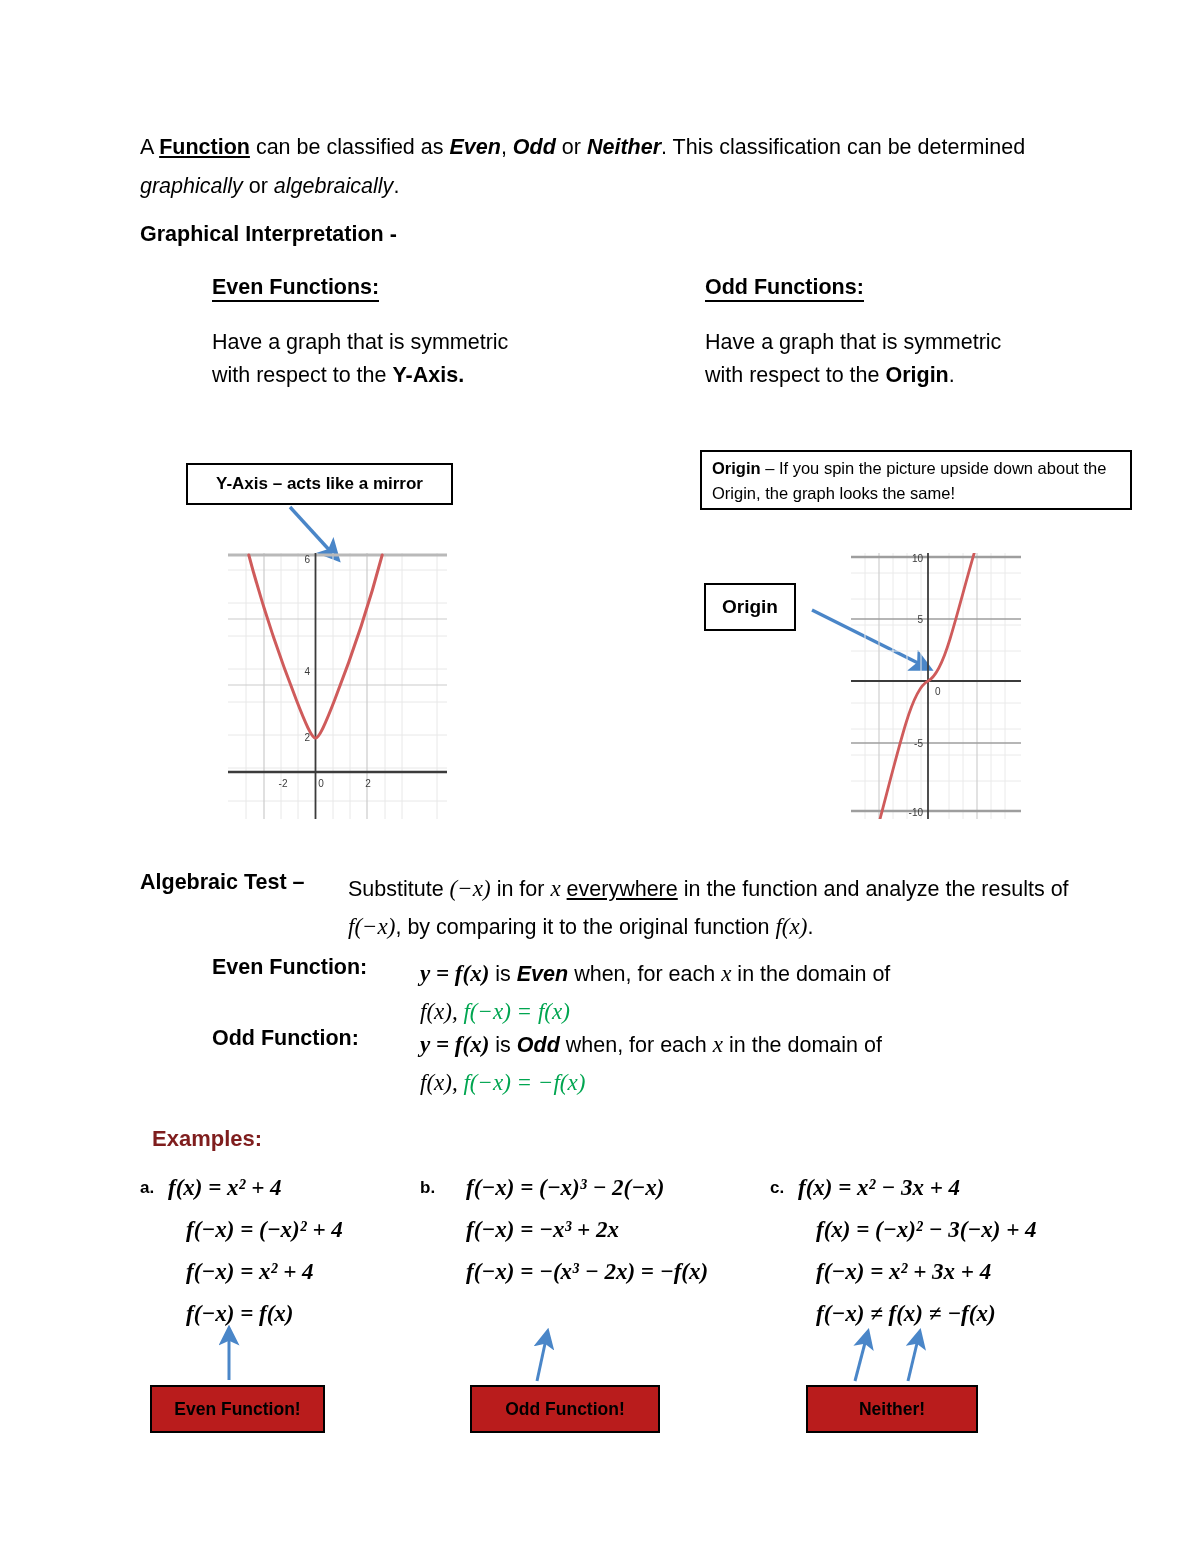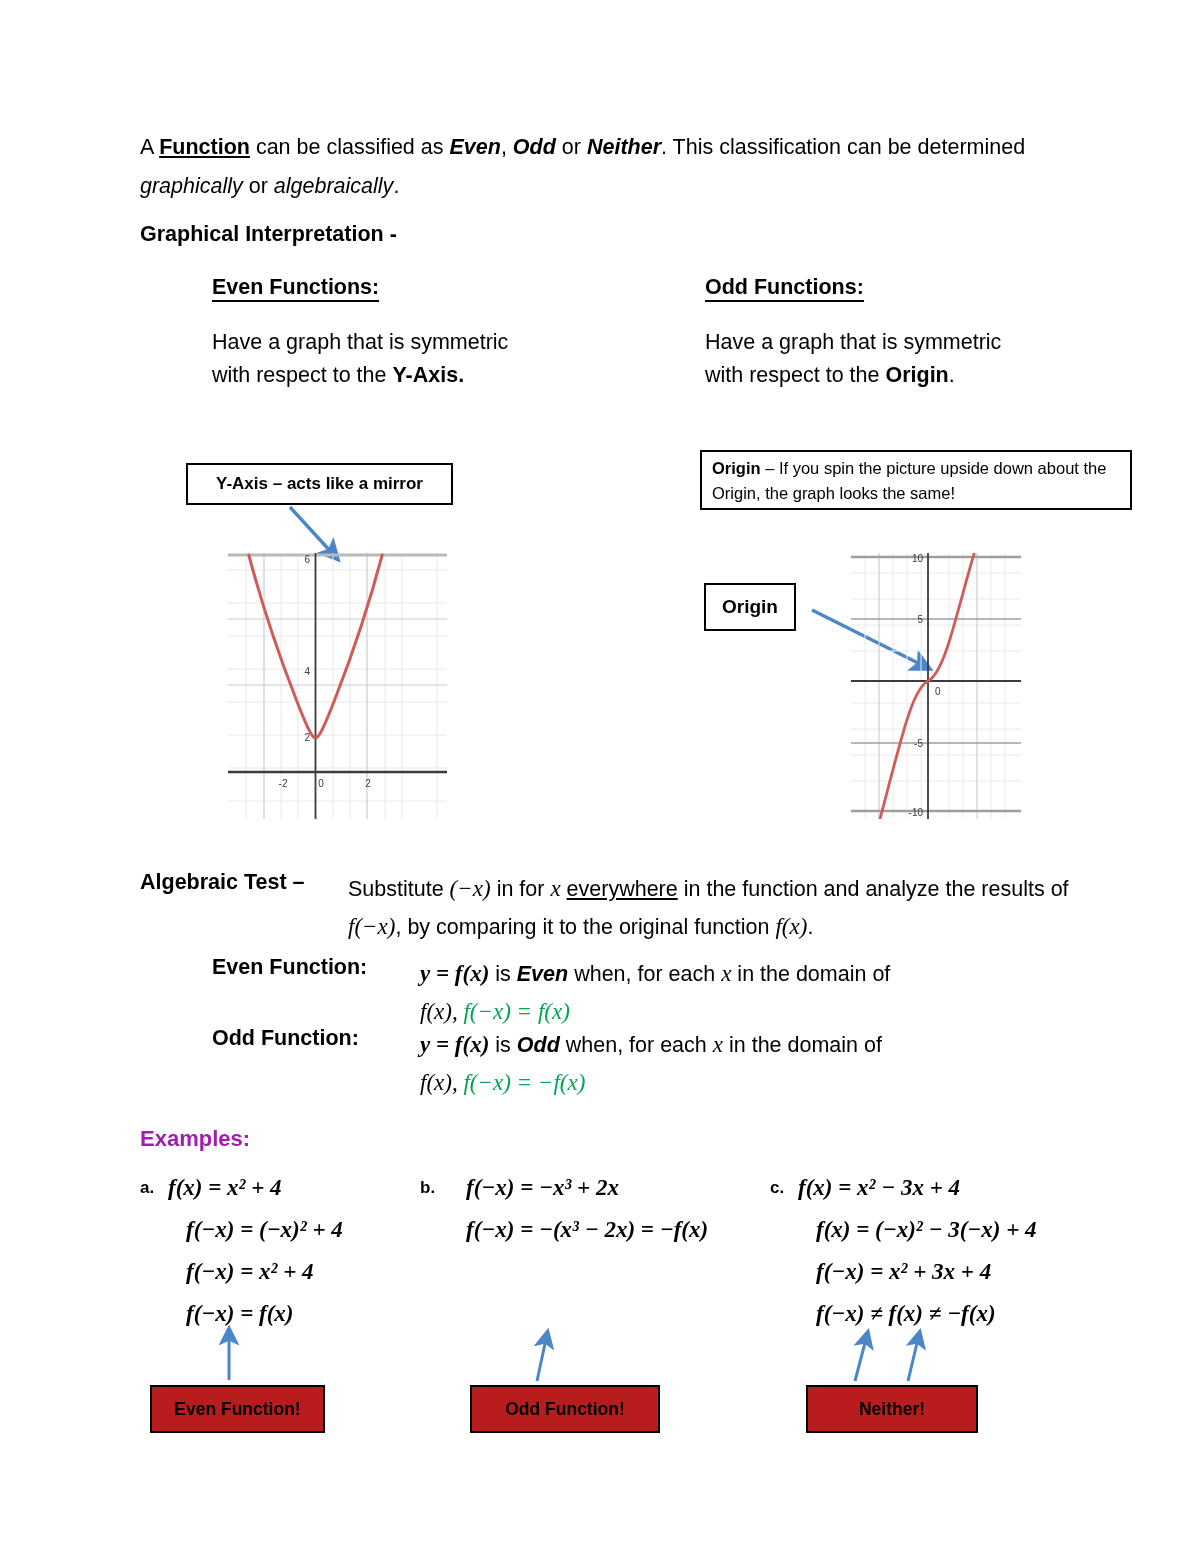--- a/index.html
+++ b/index.html
@@ -146,23 +146,23 @@
   #odd-def-label  { top: 1026px; left: 212px; }
   #odd-def-body   { top: 1026px; left: 420px; }
 
   .green { color: #00A550; font-family: "Liberation Serif", serif; font-style: italic; font-size: 23px; }
   .mathserif { font-family: "Liberation Serif", serif; font-style: italic; font-size: 23px; }
   .mathserif-b { font-family: "Liberation Serif", serif; font-style: italic; font-weight: bold; font-size: 23px; }
 
   
   .examples-head {
     position: absolute;
-    top: 1126px; left: 140px;
+    top: 1126px; left: 152px;
     font-size: 22px; font-weight: bold;
-    color: #a21caf;
+    color: #7f1d1d;
   }
 
   .ex-col { position: absolute; font-family: "Liberation Serif", serif; }
   #ex-a { top: 1175px; left: 140px; width: 280px; }
   #ex-b { top: 1175px; left: 420px; width: 340px; }
   #ex-c { top: 1175px; left: 770px; width: 340px; }
 
   .ex-marker {
     position: absolute;
     font-family: "Liberation Sans", sans-serif;
@@ -365,20 +365,21 @@
   <div class="ex-col" id="ex-a">
     <span class="ex-marker">a.</span>
     <div class="ex-line">f(x) = x² + 4</div>
     <div class="ex-line indent">f(−x) = (−x)² + 4</div>
     <div class="ex-line indent">f(−x) = x² + 4</div>
     <div class="ex-line indent">f(−x) = f(x)</div>
   </div>
 
   <div class="ex-col" id="ex-b">
     <span class="ex-marker">b.</span>
+    <div class="ex-line indent">f(−x) = (−x)³ − 2(−x)</div>
     <div class="ex-line indent">f(−x) =  −x³ + 2x</div>
     <div class="ex-line indent">f(−x) =  −(x³ − 2x) =  −f(x)</div>
   </div>
 
   <div class="ex-col" id="ex-c">
     <span class="ex-marker">c.</span>
     <div class="ex-line">f(x) = x² − 3x + 4</div>
     <div class="ex-line indent">f(x) = (−x)² − 3(−x) + 4</div>
     <div class="ex-line indent">f(−x) = x² + 3x + 4</div>
     <div class="ex-line indent">f(−x) ≠ f(x) ≠ −f(x)</div>

